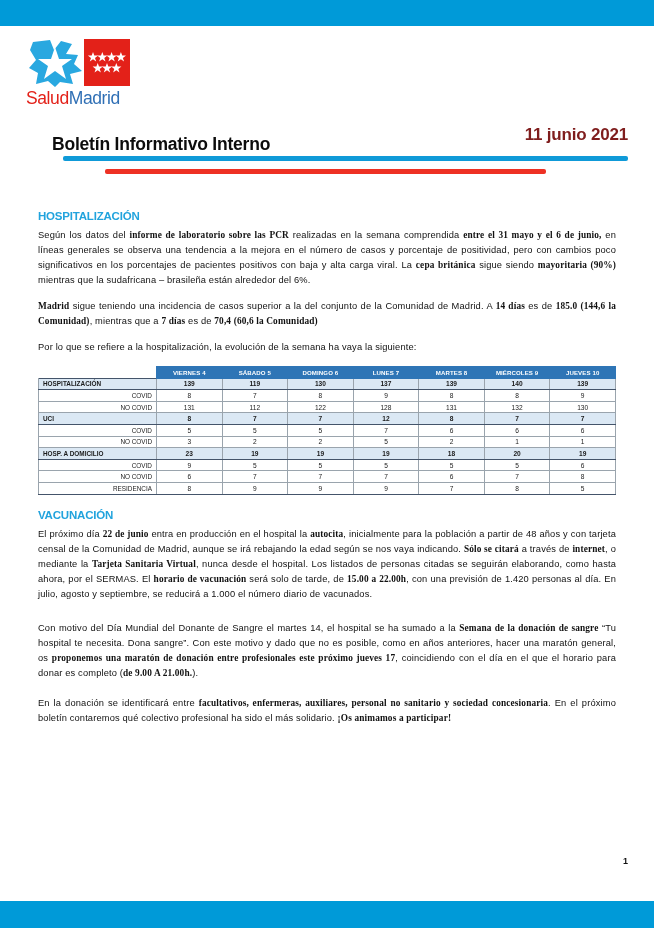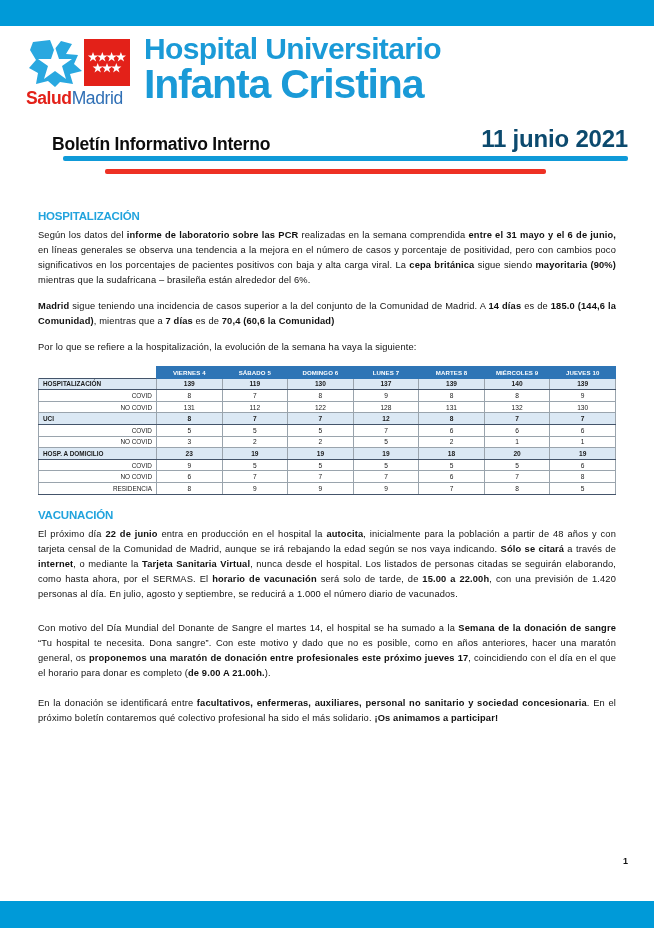--- a/index.html
+++ b/index.html
@@ -39,21 +39,21 @@
     position: absolute; left: 58px; top: 3px;
     width: 46px; height: 47px;
     background: #e32119;
   }
   .logo-red svg { position: absolute; left: 0; top: 0; }
   .logo-text {
     position: absolute; left: 0; top: 52px;
     font-size: 17.5px; letter-spacing: -0.4px;
     white-space: nowrap;
   }
-  .logo-salud { color: #e32119; font-weight: bold; }
+  .logo-salud { color: #e32119; font-weight: normal; }
   .logo-madrid { color: #2f6fb5; font-weight: normal; }
 
   .hosp-title {
     position: absolute; left: 118px; top: -2px;
     font-size: 30px; font-weight: bold;
     color: #1a9ad7; letter-spacing: -0.6px;
     line-height: 1.03;
   }
   .hosp-title .l2 {
     font-size: 41px; letter-spacing: -1.2px;
@@ -65,21 +65,21 @@
     position: absolute; left: 52px; top: 125px;
     width: 576px; height: 24px;
   }
   .boletin-left {
     position: absolute; left: 0; top: 9px;
     font-size: 17.5px; font-weight: bold; color: #0d0d0d;
     letter-spacing: -0.2px;
   }
   .boletin-right {
     position: absolute; right: 0; top: 0;
-    font-size: 24px; font-weight: bold; color: #0c4a6e;
+    font-size: 17px; font-weight: bold; color: #7f1d1d;
     letter-spacing: -0.2px;
     margin-left: 45px;
   }
   .rule-blue {
     position: absolute; left: 63px; top: 156px;
     width: 565px; height: 5px;
     background: #0f9ad8; border-radius: 2px;
   }
   .rule-red {
     position: absolute; left: 105px; top: 169px;
@@ -97,21 +97,21 @@
     font-size: 11.5px; font-weight: bold;
     color: #21a3dd; letter-spacing: -0.2px;
     margin-bottom: 6px;
   }
   p.body {
     font-size: 9.3px; line-height: 15px;
     color: #111; text-align: justify;
     margin-bottom: 11px;
     letter-spacing: 0.15px;
   }
-  p.body b { font-weight: bold; }
+  p.body b { font-weight: bold; font-family: Liberation Serif, serif; }
   p.nojust { text-align: left; }
   .gap-sm { height: 4px; }
 
   
   .tbl-wrap { margin: 6px 0 14px 0; }
   table.data {
     border-collapse: collapse;
     width: 578px;
     table-layout: fixed;
     font-size: 6.6px;
@@ -184,24 +184,20 @@
             <polygon points="13.7,24 15,27.6 18.8,27.6 15.7,29.9 16.9,33.5 13.7,31.3 10.5,33.5 11.7,29.9 8.6,27.6 12.4,27.6"></polygon>
             <polygon points="23,24 24.3,27.6 28.1,27.6 25,29.9 26.2,33.5 23,31.3 19.8,33.5 21,29.9 17.9,27.6 21.7,27.6"></polygon>
             <polygon points="32.3,24 33.6,27.6 37.4,27.6 34.3,29.9 35.5,33.5 32.3,31.3 29.1,33.5 30.3,29.9 27.2,27.6 31,27.6"></polygon>
           </g>
         </svg>
       </div>
       <div class="logo-text">
         <span class="logo-salud">Salud</span><span class="logo-madrid">Madrid</span>
       </div>
     </div>
-    <div class="hosp-title">
-      <span>Hospital Universitario</span>
-      <span class="l2">Infanta Cristina</span>
-    </div>
   </div>
 
   <div class="boletin">
     <div class="boletin-left">Boletín Informativo Interno</div>
     <div class="boletin-right">11 junio 2021</div>
   </div>
   <div class="rule-blue"></div>
   <div class="rule-red"></div>
 
   <div class="content">

